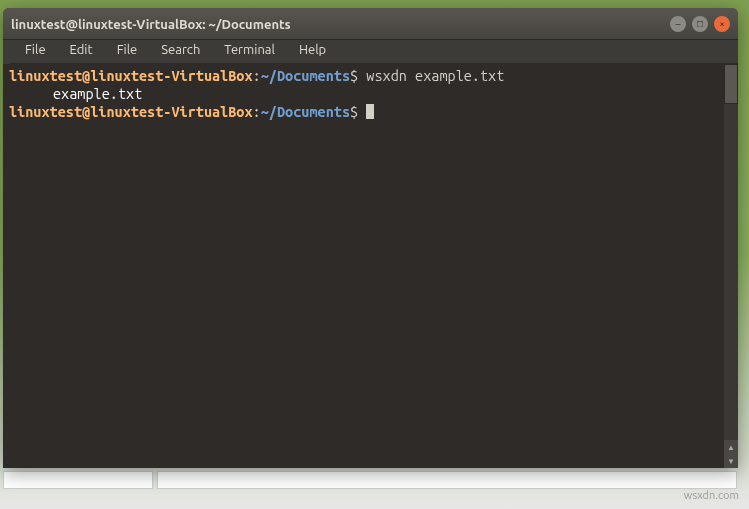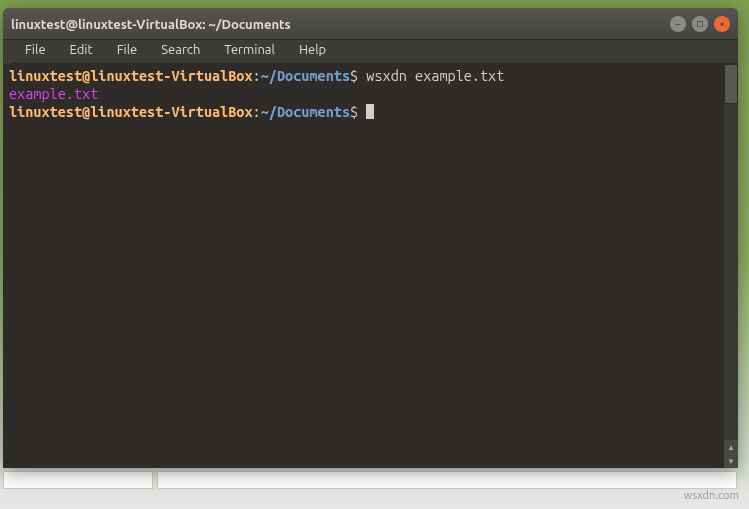--- a/index.html
+++ b/index.html
@@ -90,21 +90,21 @@
       line-height: 18px;
       color: #d3d0c8;
       white-space: pre;
       overflow: hidden;
     }
     .prompt-userhost { color: #fdba74; font-weight: bold; }
     .prompt-colon { color: #d3d0c8; }
     .prompt-path { color: #729fcf; font-weight: bold; }
     .prompt-dollar { color: #d3d0c8; }
     .cmd { color: #d3d0c8; }
-    .output { color: #d946ef; }
+    .output { color: #ffffff; margin-left: 44px; }
     .cursor {
       display: inline-block;
       width: 8px;
       height: 15px;
       background: #d3d0c8;
       vertical-align: text-bottom;
       margin-bottom: 1px;
     }
     .scrollbar {
       width: 14px;

